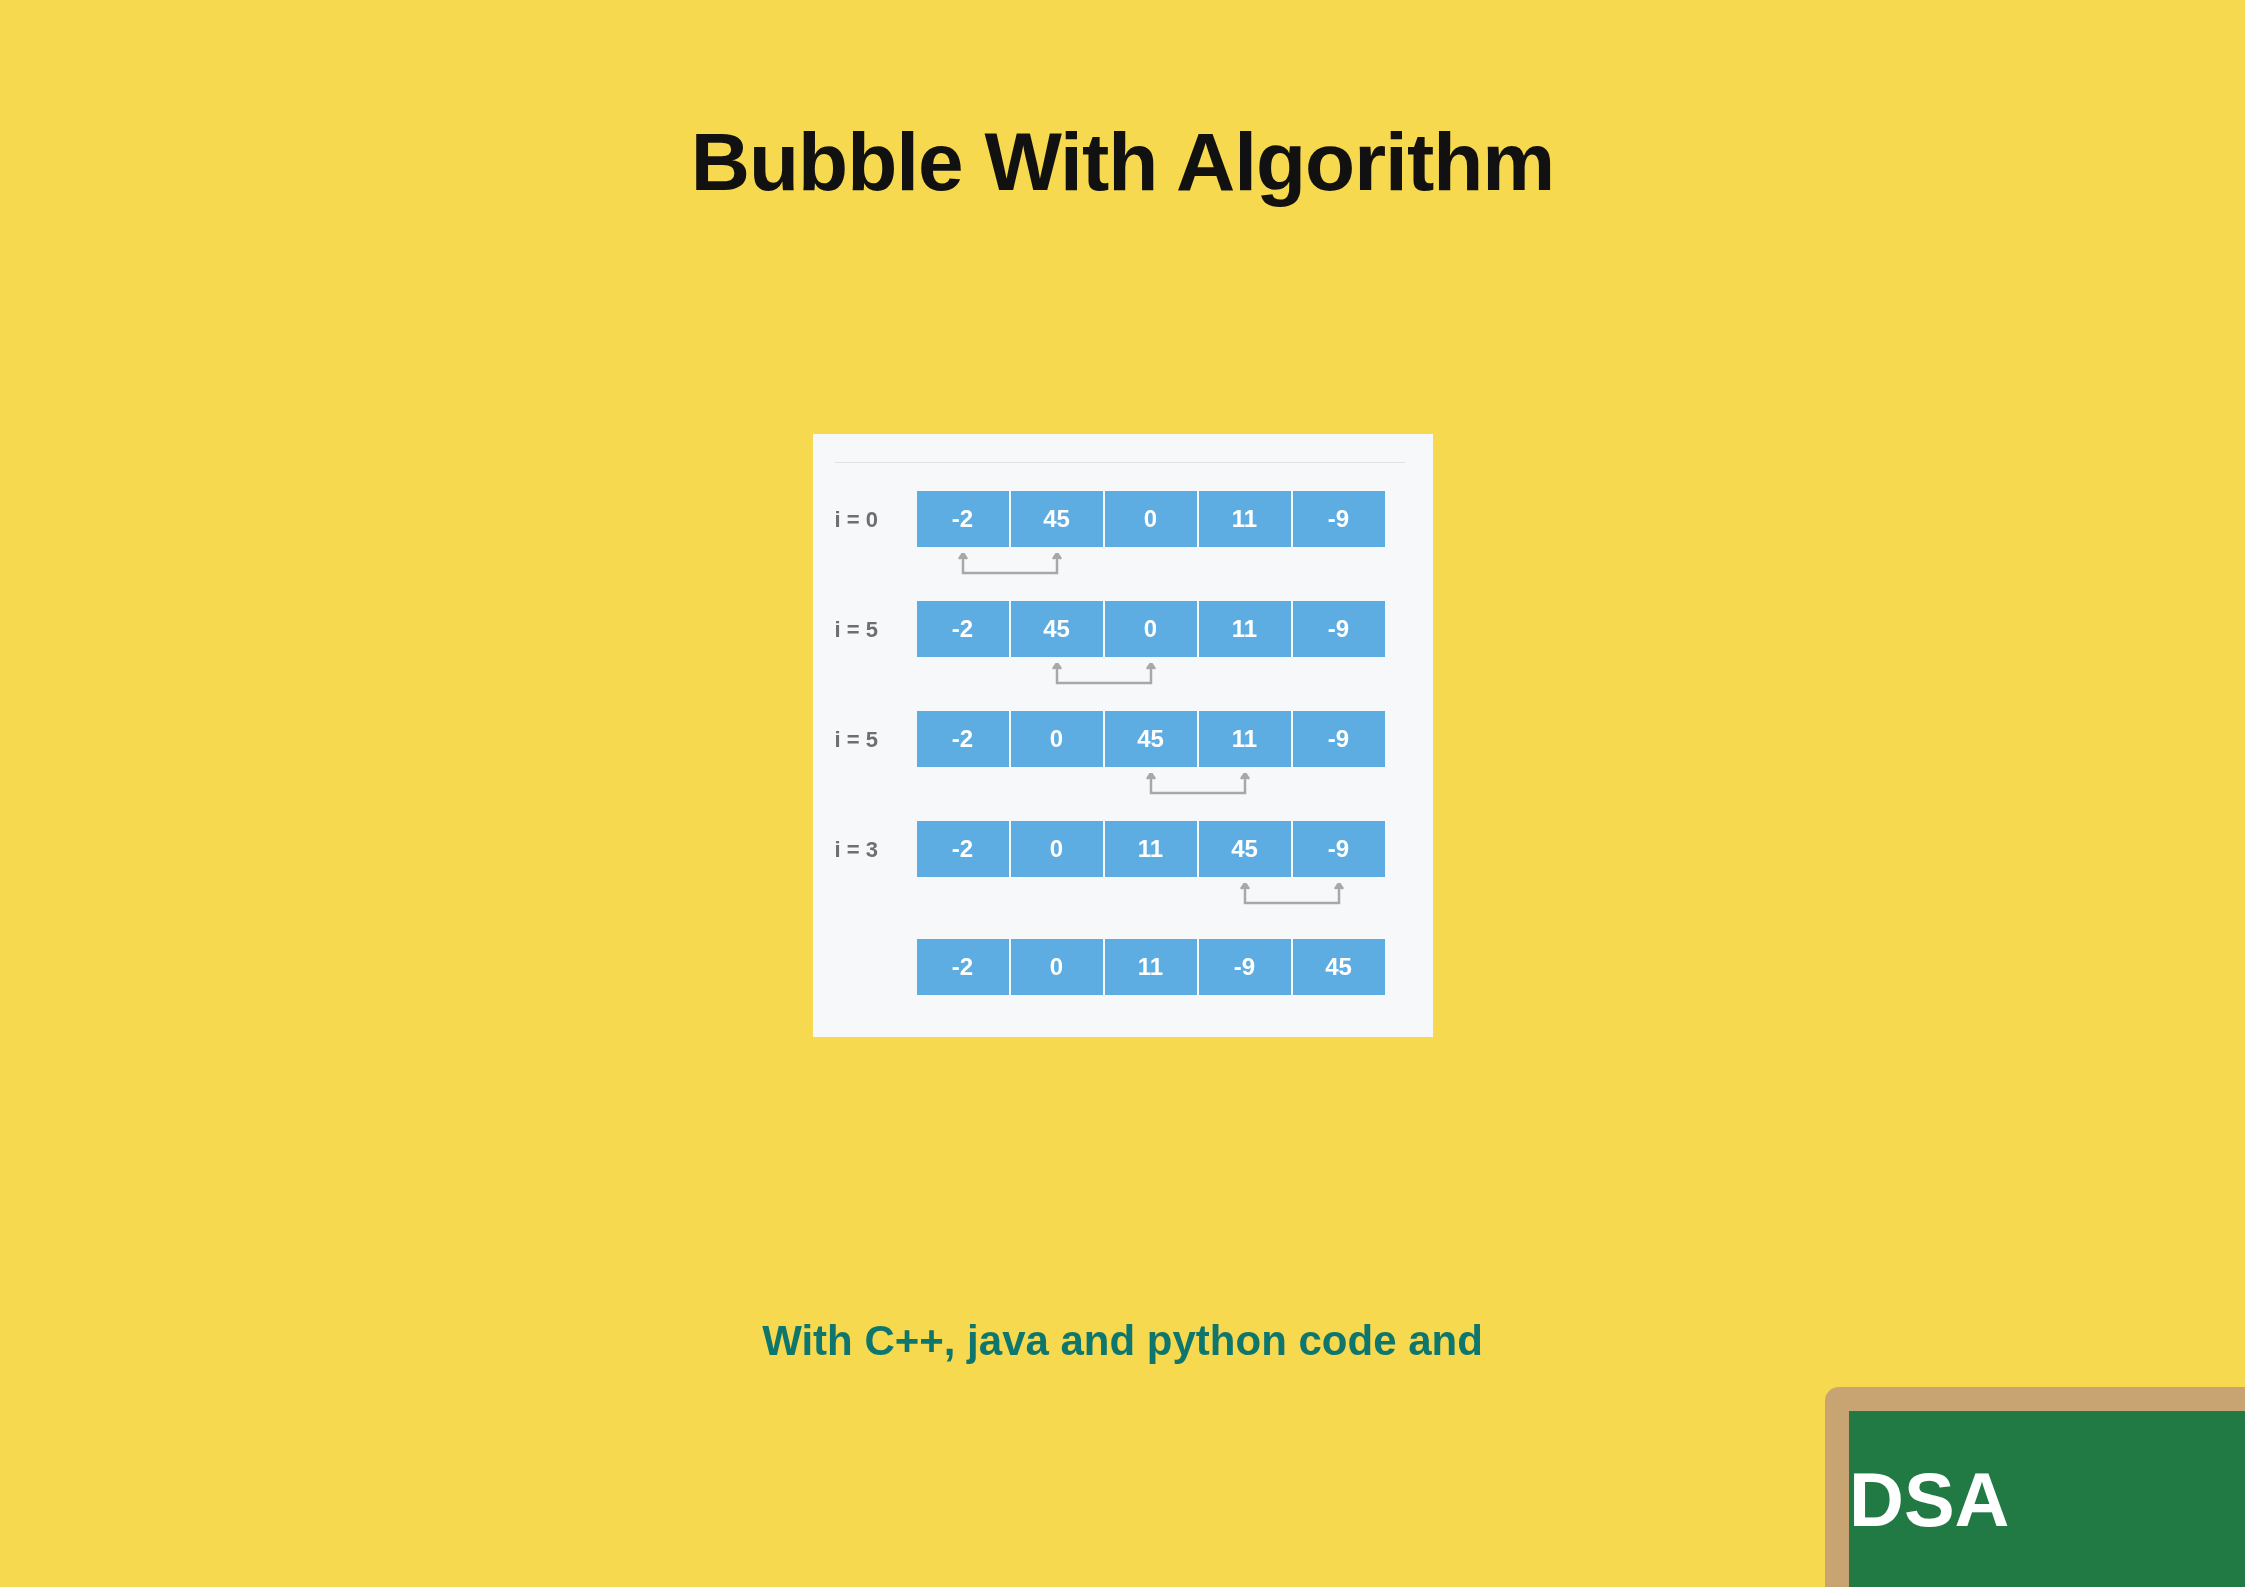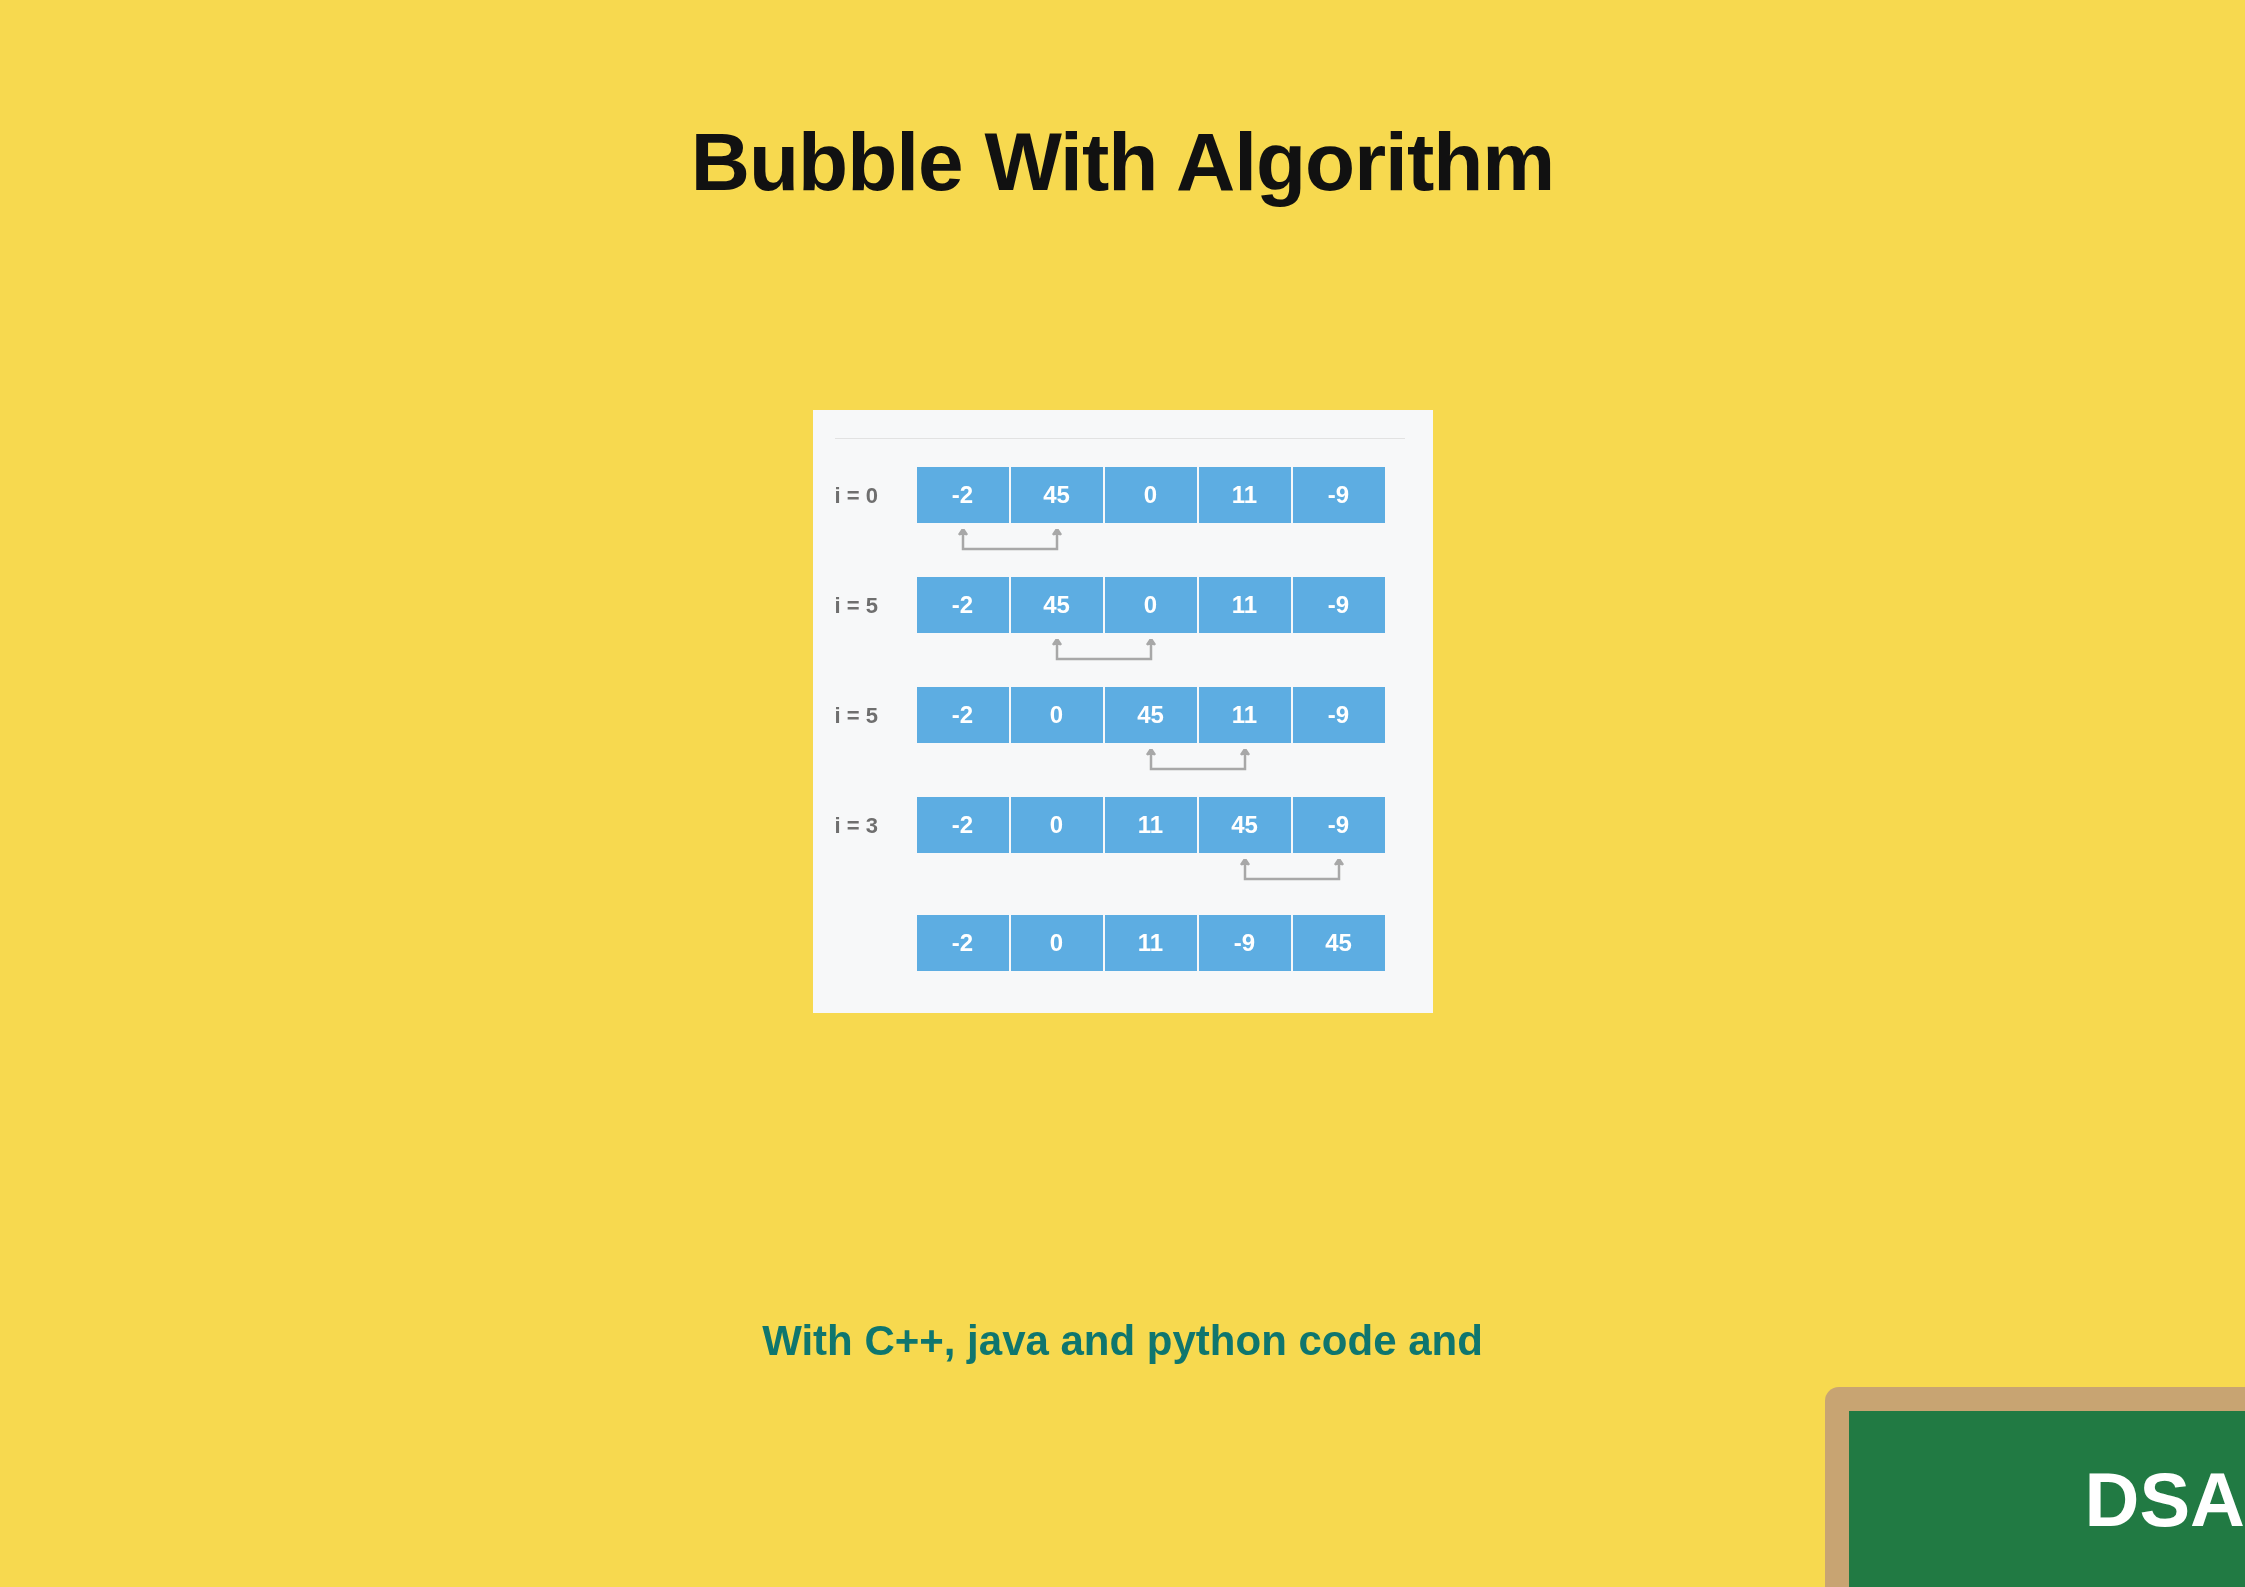--- a/index.html
+++ b/index.html
@@ -17,21 +17,21 @@
     left: 0;
     right: 0;
     text-align: center;
     font-size: 82px;
     font-weight: 800;
     color: #111;
     letter-spacing: -1px;
   }
   .diagram {
     position: absolute;
-    top: 410px;
+    top: 434px;
     left: 50%;
     transform: translateX(-50%);
     width: 620px;
     background: #f7f8f9;
     padding: 28px 28px 30px 22px;
   }
   .diagram-inner {
     border-top: 1px solid #e2e2e2;
     padding-top: 28px;
   }
@@ -97,21 +97,21 @@
     background: #c8a472;
     border-radius: 14px 0 0 0;
   }
   .board-green {
     position: absolute;
     top: 24px; left: 24px;
     right: 0; bottom: 0;
     background: #217a43;
     display: flex;
     align-items: center;
-    justify-content: flex-end;
+    justify-content: flex-start;
     color: #fff;
     font-size: 76px;
     font-weight: 800;
   }
   .final-step { margin-top: 20px; }
 </style>
 </head>
 <body>
 
 <h1 class="title">Bubble With Algorithm</h1>

